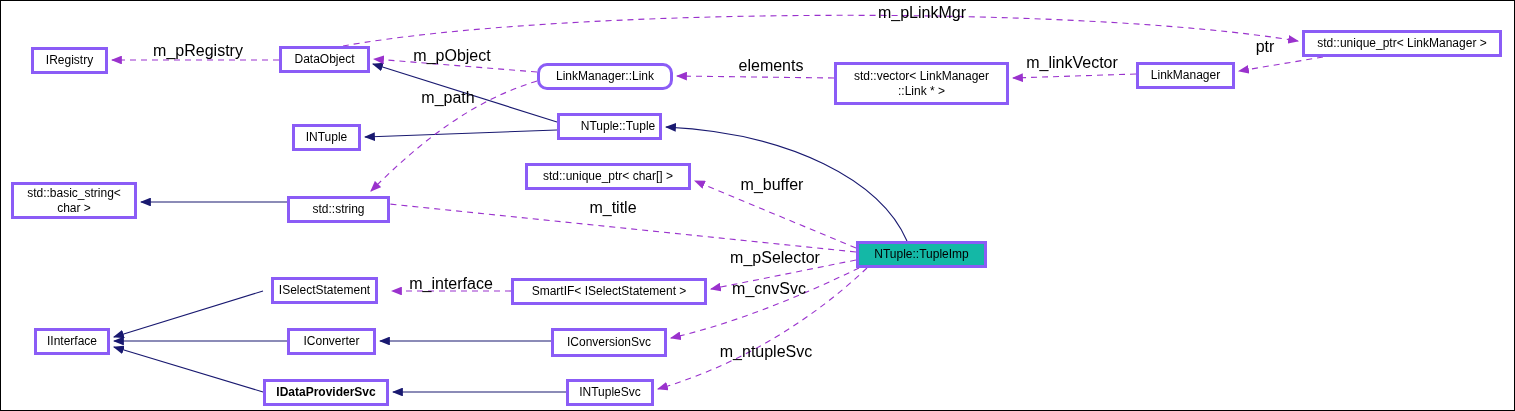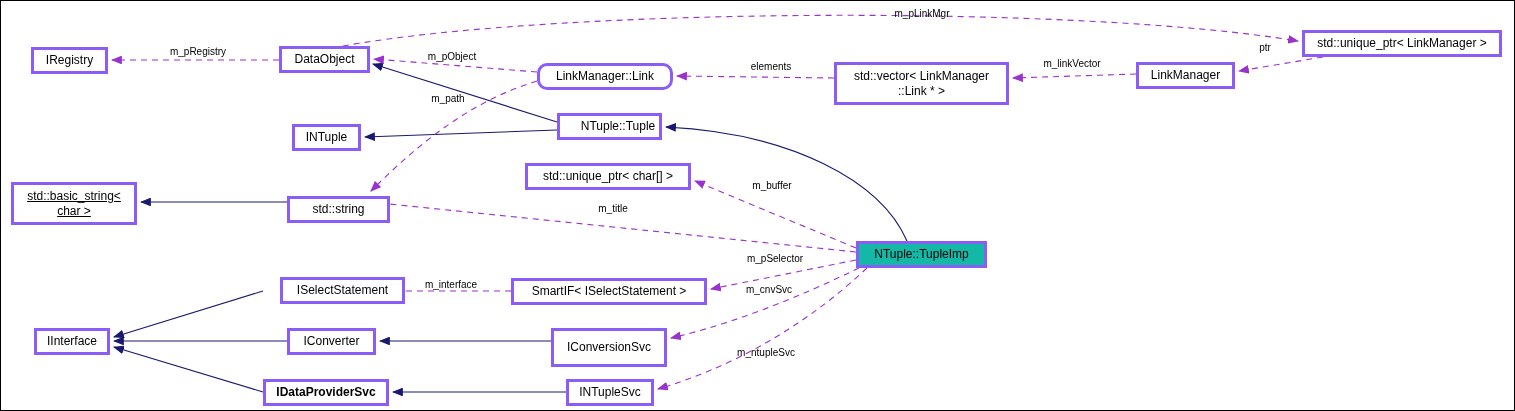--- a/index.html
+++ b/index.html
@@ -33,21 +33,21 @@
     justify-content: center;
     text-align: center;
     white-space: pre-line;
     padding: 0 3px;
     cursor: default;
   }
   .node.current { background: #14b8a6; }
   .edge-label {
     position: absolute;
     transform: translate(-50%, -50%);
-    font-size: 10px;
+    font-size: 16px;
     color: #000000;
     white-space: nowrap;
     background: transparent;
   }
 </style>
 </head>
 <body>
 
 <div class="diagram">
   <svg id="edge-layer" xmlns="http://www.w3.org/2000/svg" viewBox="0 0 1515 411">
@@ -102,26 +102,26 @@
   <div id="node-layer">
       <div class="node" style="left: 30px; top: 46px; width: 77px; height: 27px;">IRegistry</div>
       <div class="node" style="left: 278px; top: 45px; width: 91px; height: 27px;">DataObject</div>
       <div class="node" style="left: 536px; top: 62px; width: 136px; height: 27px; border-radius: 10px;">LinkManager::Link</div>
       <div class="node" style="left: 833px; top: 61px; width: 175px; height: 43px;">std::vector&lt; LinkManager
 ::Link * &gt;</div>
       <div class="node" style="left: 1135px; top: 61px; width: 99px; height: 27px;">LinkManager</div>
       <div class="node" style="left: 1301px; top: 29px; width: 200px; height: 27px;">std::unique_ptr&lt; LinkManager &gt;</div>
       <div class="node" style="left: 291px; top: 123px; width: 69px; height: 27px;">INTuple</div>
       <div class="node" style="left: 556px; top: 112px; width: 105px; height: 27px; padding-left: 20px;">NTuple::Tuple</div>
-      <div class="node" style="left: 10px; top: 181px; width: 126px; height: 43px; text-decoration: underline;">std::basic_string&lt;
+      <div class="node" style="left: 10px; top: 181px; width: 126px; height: 37px;">std::basic_string&lt;
 char &gt;</div>
       <div class="node" style="left: 286px; top: 195px; width: 103px; height: 27px;">std::string</div>
       <div class="node" style="left: 524px; top: 162px; width: 166px; height: 27px;">std::unique_ptr&lt; char[] &gt;</div>
       <div class="node current" style="left: 855px; top: 240px; width: 131px; height: 27px;">NTuple::TupleImp</div>
-      <div class="node" style="left: 279px; top: 276px; width: 125px; height: 27px; text-align: right;">ISelectStatement</div>
+      <div class="node" style="left: 270px; top: 276px; width: 107px; height: 27px; text-align: right;">ISelectStatement</div>
       <div class="node" style="left: 510px; top: 277px; width: 196px; height: 27px;">SmartIF&lt; ISelectStatement &gt;</div>
       <div class="node" style="left: 33px; top: 327px; width: 76px; height: 27px;">IInterface</div>
       <div class="node" style="left: 286px; top: 327px; width: 89px; height: 27px;">IConverter</div>
-      <div class="node" style="left: 550px; top: 327px; width: 116px; height: 39px;">IConversionSvc</div>
+      <div class="node" style="left: 550px; top: 327px; width: 116px; height: 29px;">IConversionSvc</div>
       <div class="node" style="left: 262px; top: 378px; width: 126px; height: 27px; font-weight: bold;">IDataProviderSvc</div>
       <div class="node" style="left: 565px; top: 378px; width: 88px; height: 27px;">INTupleSvc</div>
     </div>
 </div>
 
 </body></html>

